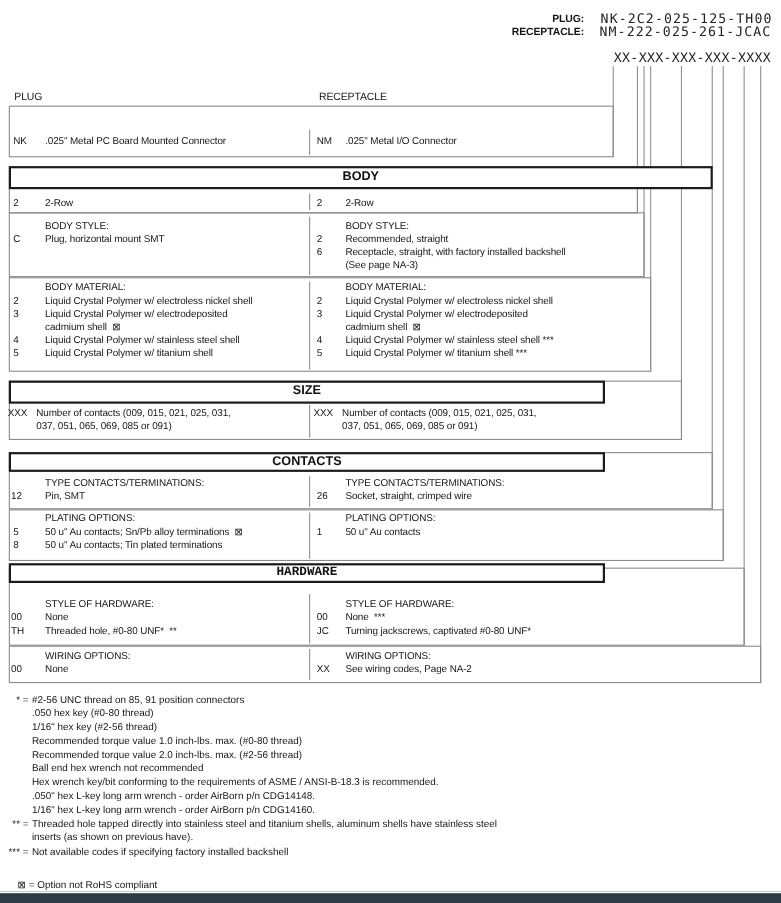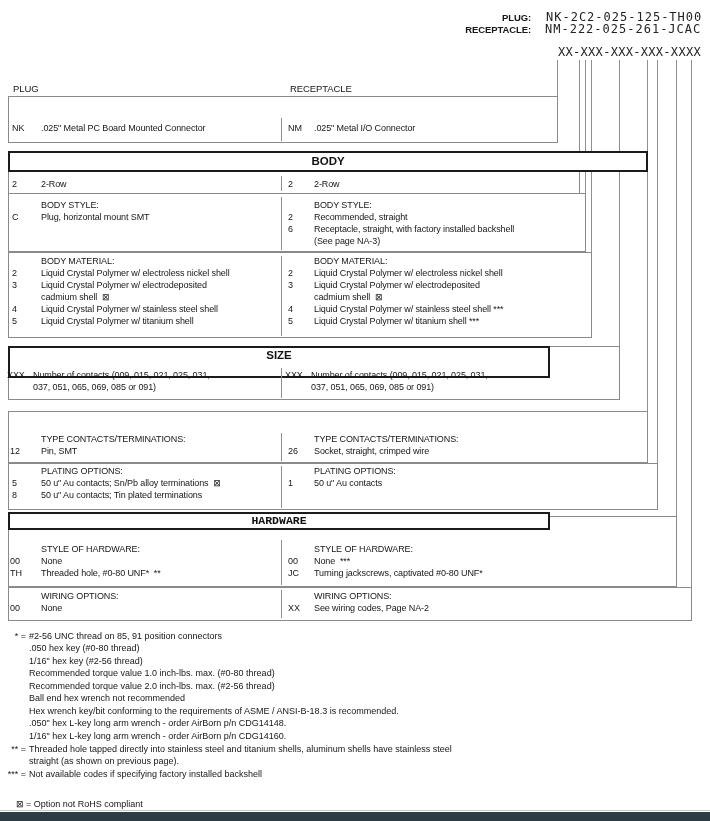--- a/index.html
+++ b/index.html
@@ -86,30 +86,31 @@
   <div class="t" style="left:314px; top:268px;">Liquid Crystal Polymer w/ electroless nickel shell</div>
   <div class="t" style="left:288px; top:280px;">3</div>
   <div class="t" style="left:314px; top:280px;">Liquid Crystal Polymer w/ electrodeposited</div>
   <div class="t" style="left:314px; top:292px;">cadmium shell&nbsp;&nbsp;⊠</div>
   <div class="t" style="left:288px; top:304px;">4</div>
   <div class="t" style="left:314px; top:304px;">Liquid Crystal Polymer w/ stainless steel shell ***</div>
   <div class="t" style="left:288px; top:316px;">5</div>
   <div class="t" style="left:314px; top:316px;">Liquid Crystal Polymer w/ titanium shell ***</div>
 
   <div class="box" style="left:8px; top:346px; width:612px; height:54px;"></div>
-  <div class="hdrbox" style="left:8px; top:346px; width:542px; height:32px; line-height:14px;text-align:center;">SIZE</div>
+  <div class="hdrbox" style="left:8px; top:346px; width:542px; height:21px; line-height:14px;text-align:center;">SIZE</div>
   <div class="coldiv" style="left:281px; top:368px; height:30px;"></div>
   <div class="t" style="left:7px; top:370px;">XXX</div>
   <div class="t" style="left:33px; top:370px;">Number of contacts (009, 015, 021, 025, 031,</div>
   <div class="t" style="left:33px; top:382px;">037, 051, 065, 069, 085 or 091)</div>
   <div class="t" style="left:285px; top:370px;">XXX</div>
   <div class="t" style="left:311px; top:370px;">Number of contacts (009, 015, 021, 025, 031,</div>
   <div class="t" style="left:311px; top:382px;">037, 051, 065, 069, 085 or 091)</div>
 
   <div class="box" style="left:8px; top:411px; width:640px; height:52px;"></div>
+  <div class="hdrbox" style="left:8px; top:411px; width:542px; height:18px; line-height:14px;">CONTACTS</div>
   <div class="coldiv" style="left:281px; top:433px; height:28px;"></div>
   <div class="t" style="left:41px; top:434px;">TYPE CONTACTS/TERMINATIONS:</div>
   <div class="t" style="left:314px; top:434px;">TYPE CONTACTS/TERMINATIONS:</div>
   <div class="t" style="left:10px; top:446px;">12</div>
   <div class="t" style="left:41px; top:446px;">Pin, SMT</div>
   <div class="t" style="left:288px; top:446px;">26</div>
   <div class="t" style="left:314px; top:446px;">Socket, straight, crimped wire</div>
 
   <div class="box" style="left:8px; top:463px; width:650px; height:47px;"></div>
   <div class="coldiv" style="left:281px; top:466px; height:42px;"></div>
@@ -151,21 +152,21 @@
   <div class="fn" style="left:29px; top:656px;">1/16" hex key (#2-56 thread)</div>
   <div class="fn" style="left:29px; top:668px;">Recommended torque value 1.0 inch-lbs. max. (#0-80 thread)</div>
   <div class="fn" style="left:29px; top:681px;">Recommended torque value 2.0 inch-lbs. max. (#2-56 thread)</div>
   <div class="fn" style="left:29px; top:693px;">Ball end hex wrench not recommended</div>
   <div class="fn" style="left:29px; top:706px;">Hex wrench key/bit conforming to the requirements of ASME / ANSI-B-18.3 is recommended.</div>
   <div class="fn" style="left:29px; top:718px;">.050" hex L-key long arm wrench - order AirBorn p/n CDG14148.</div>
   <div class="fn" style="left:29px; top:731px;">1/16" hex L-key long arm wrench - order AirBorn p/n CDG14160.</div>
 
   <div class="fn fnlbl" style="left:0px; top:744px; width:26px;">** =</div>
   <div class="fn" style="left:29px; top:744px;">Threaded hole tapped directly into stainless steel and titanium shells, aluminum shells have stainless steel</div>
-  <div class="fn" style="left:29px; top:756px;">straight (as shown on previous page).</div>
+  <div class="fn" style="left:29px; top:756px;">inserts (as shown on previous have).</div>
 
   <div class="fn fnlbl" style="left:0px; top:769px; width:26px;">*** =</div>
   <div class="fn" style="left:29px; top:769px;">Not available codes if specifying factory installed backshell</div>
 
   <div class="fn" style="left:16px; top:799px;">⊠ = Option not RoHS compliant</div>
 
   <div style="position:absolute; left:0; top:810px; width:710px; height:1px; background:#c9c9c9;"></div>
   <div style="position:absolute; left:0; top:812px; width:710px; height:9px; background:#2c3b44;"></div>
 
 </div>

